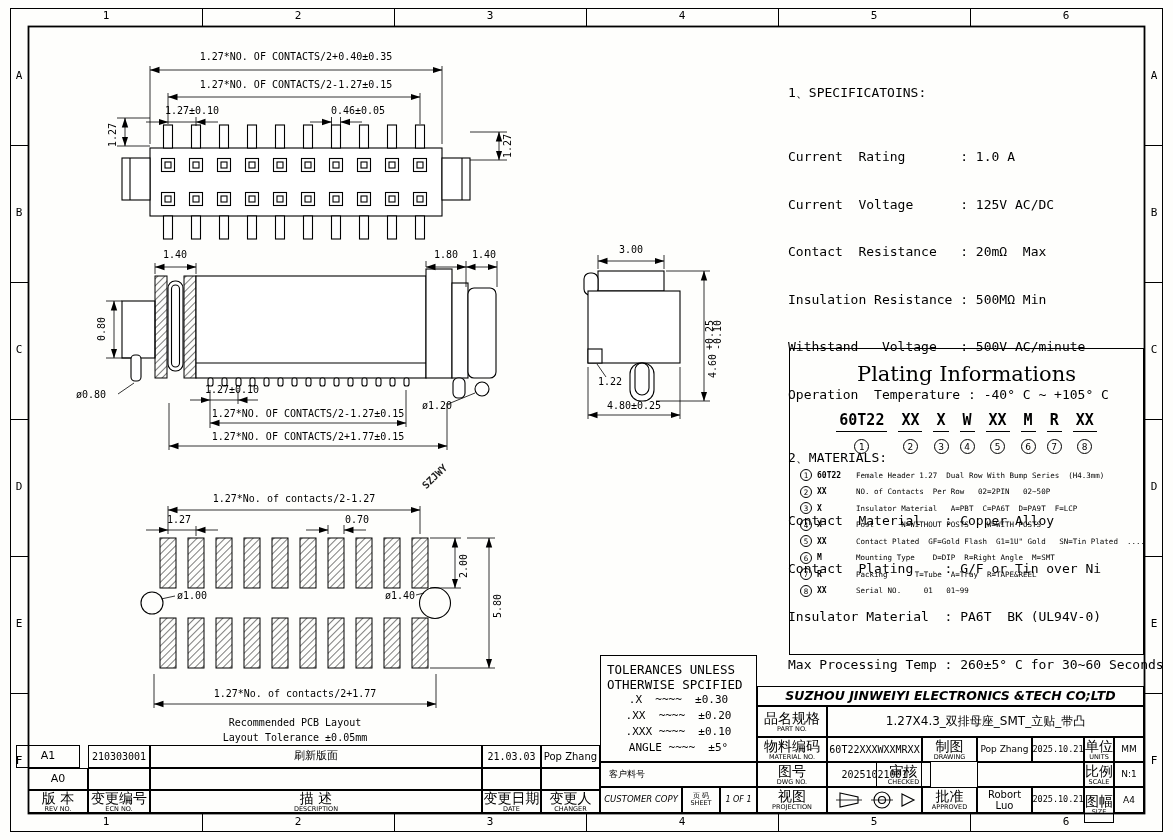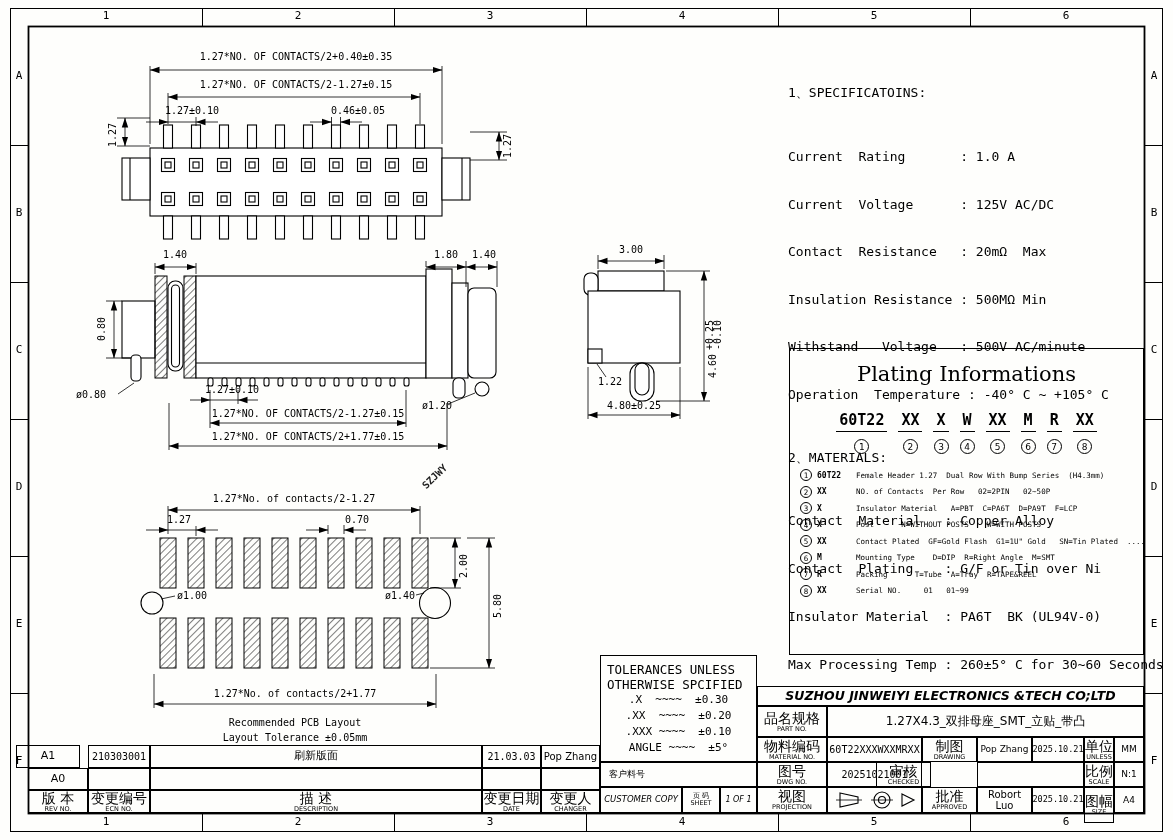--- a/index.html
+++ b/index.html
@@ -446,21 +446,21 @@
   </div>
   <div class="cell mono" style="left:827px;top:737px;width:95px;height:25px;font-size:10px">60T22XXXWXXMRXX</div>
   <div class="cell col" style="left:922px;top:737px;width:55px;height:25px">
     <span class="lblc">制图</span>
     <span class="lble">DRAWING</span>
   </div>
   <div class="cell" style="left:977px;top:737px;width:55px;height:25px;font-size:9px">Pop Zhang</div>
   <div class="cell mono" style="left:1032px;top:737px;width:52px;height:25px;font-size:8.5px">2025.10.21</div>
   <div class="cell col" style="left:1084px;top:737px;width:30px;height:25px">
     <span class="lblc">单位</span>
-    <span class="lble">UNLESS</span>
+    <span class="lble">UNITS</span>
   </div>
   <div class="cell" style="left:1114px;top:737px;width:30px;height:25px;font-size:9px">MM</div>
 
   <div class="cell col" style="left:757px;top:762px;width:70px;height:25px">
     <span class="lblc">图号</span>
     <span class="lble">DWG NO.</span>
   </div>
   <div class="cell mono" style="left:827px;top:762px;width:95px;height:25px;font-size:10px">20251021001</div>
   <div class="cell col" style="left:876px;top:762px;width:55px;height:25px">
     <span class="lblc">审核</span>

